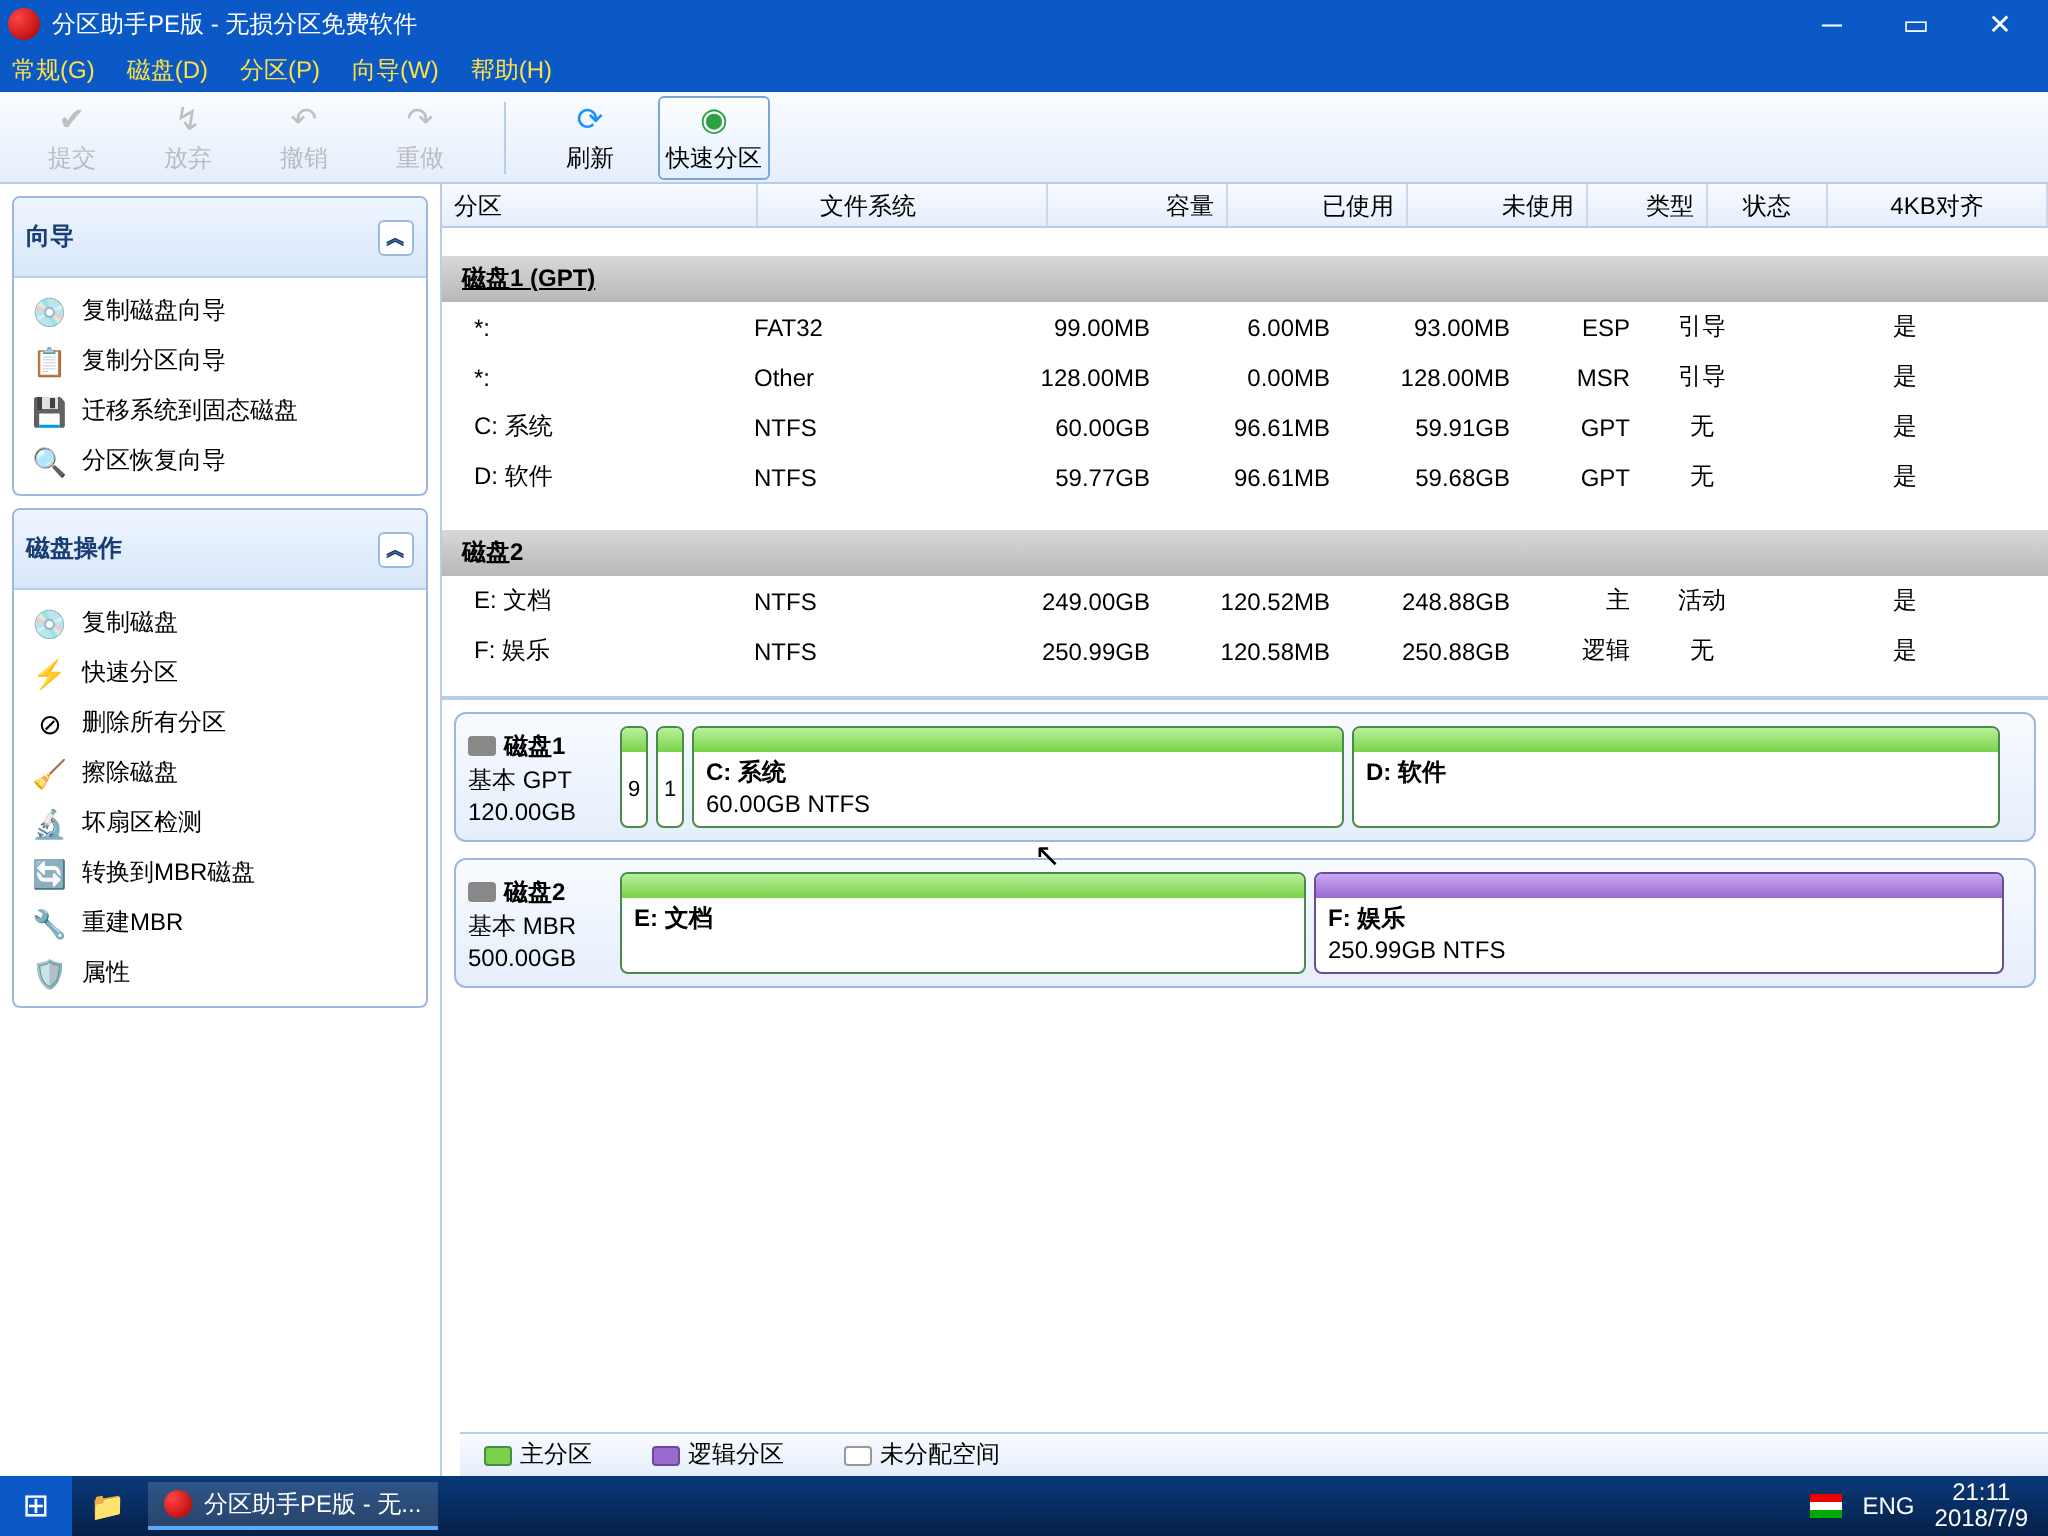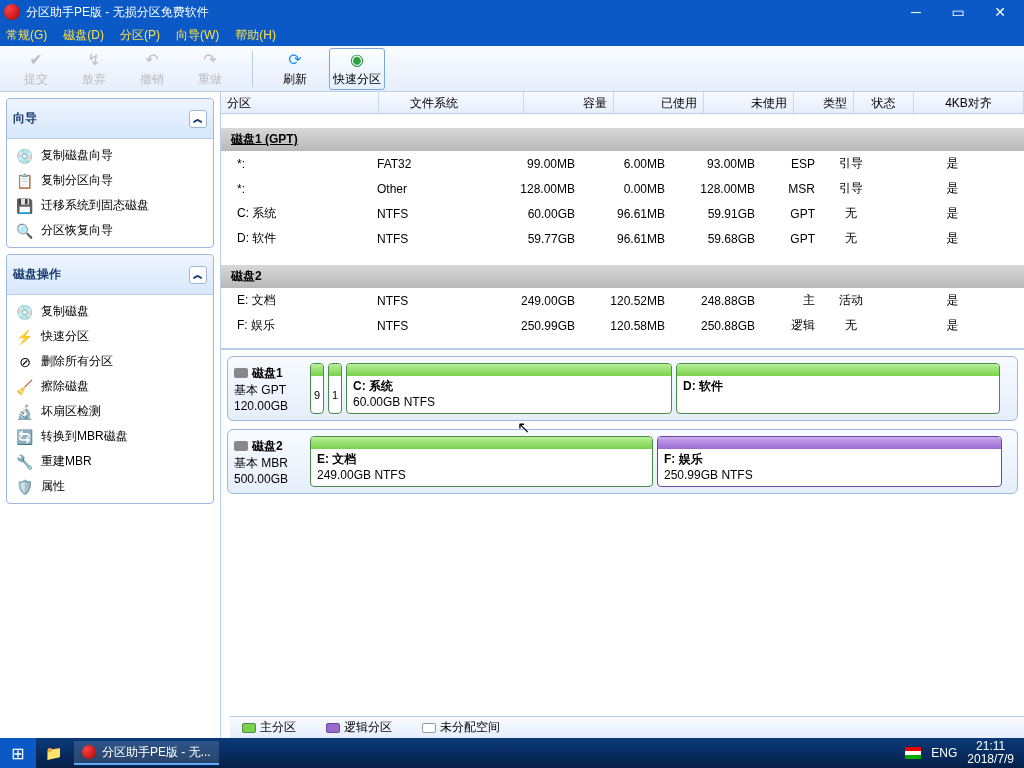--- a/index.html
+++ b/index.html
@@ -340,21 +340,20 @@
           <div class="diskmap-info">
             <div class="di-ic">磁盘2</div>
             <div>基本 MBR</div>
             <div>500.00GB</div>
           </div>
           <div class="diskmap-bars">
             <div class="bar " style="width:343px">
               <div class="bar-top"></div>
               <div class="bar-body">
                 <div class="bn">E: 文档</div>
-                <div>249.00GB NTFS</div>
               </div>
             </div>
             <div class="bar purple" style="width:345px">
               <div class="bar-top"></div>
               <div class="bar-body">
                 <div class="bn">F: 娱乐</div>
                 <div>250.99GB NTFS</div>
               </div>
             </div>
           </div>

